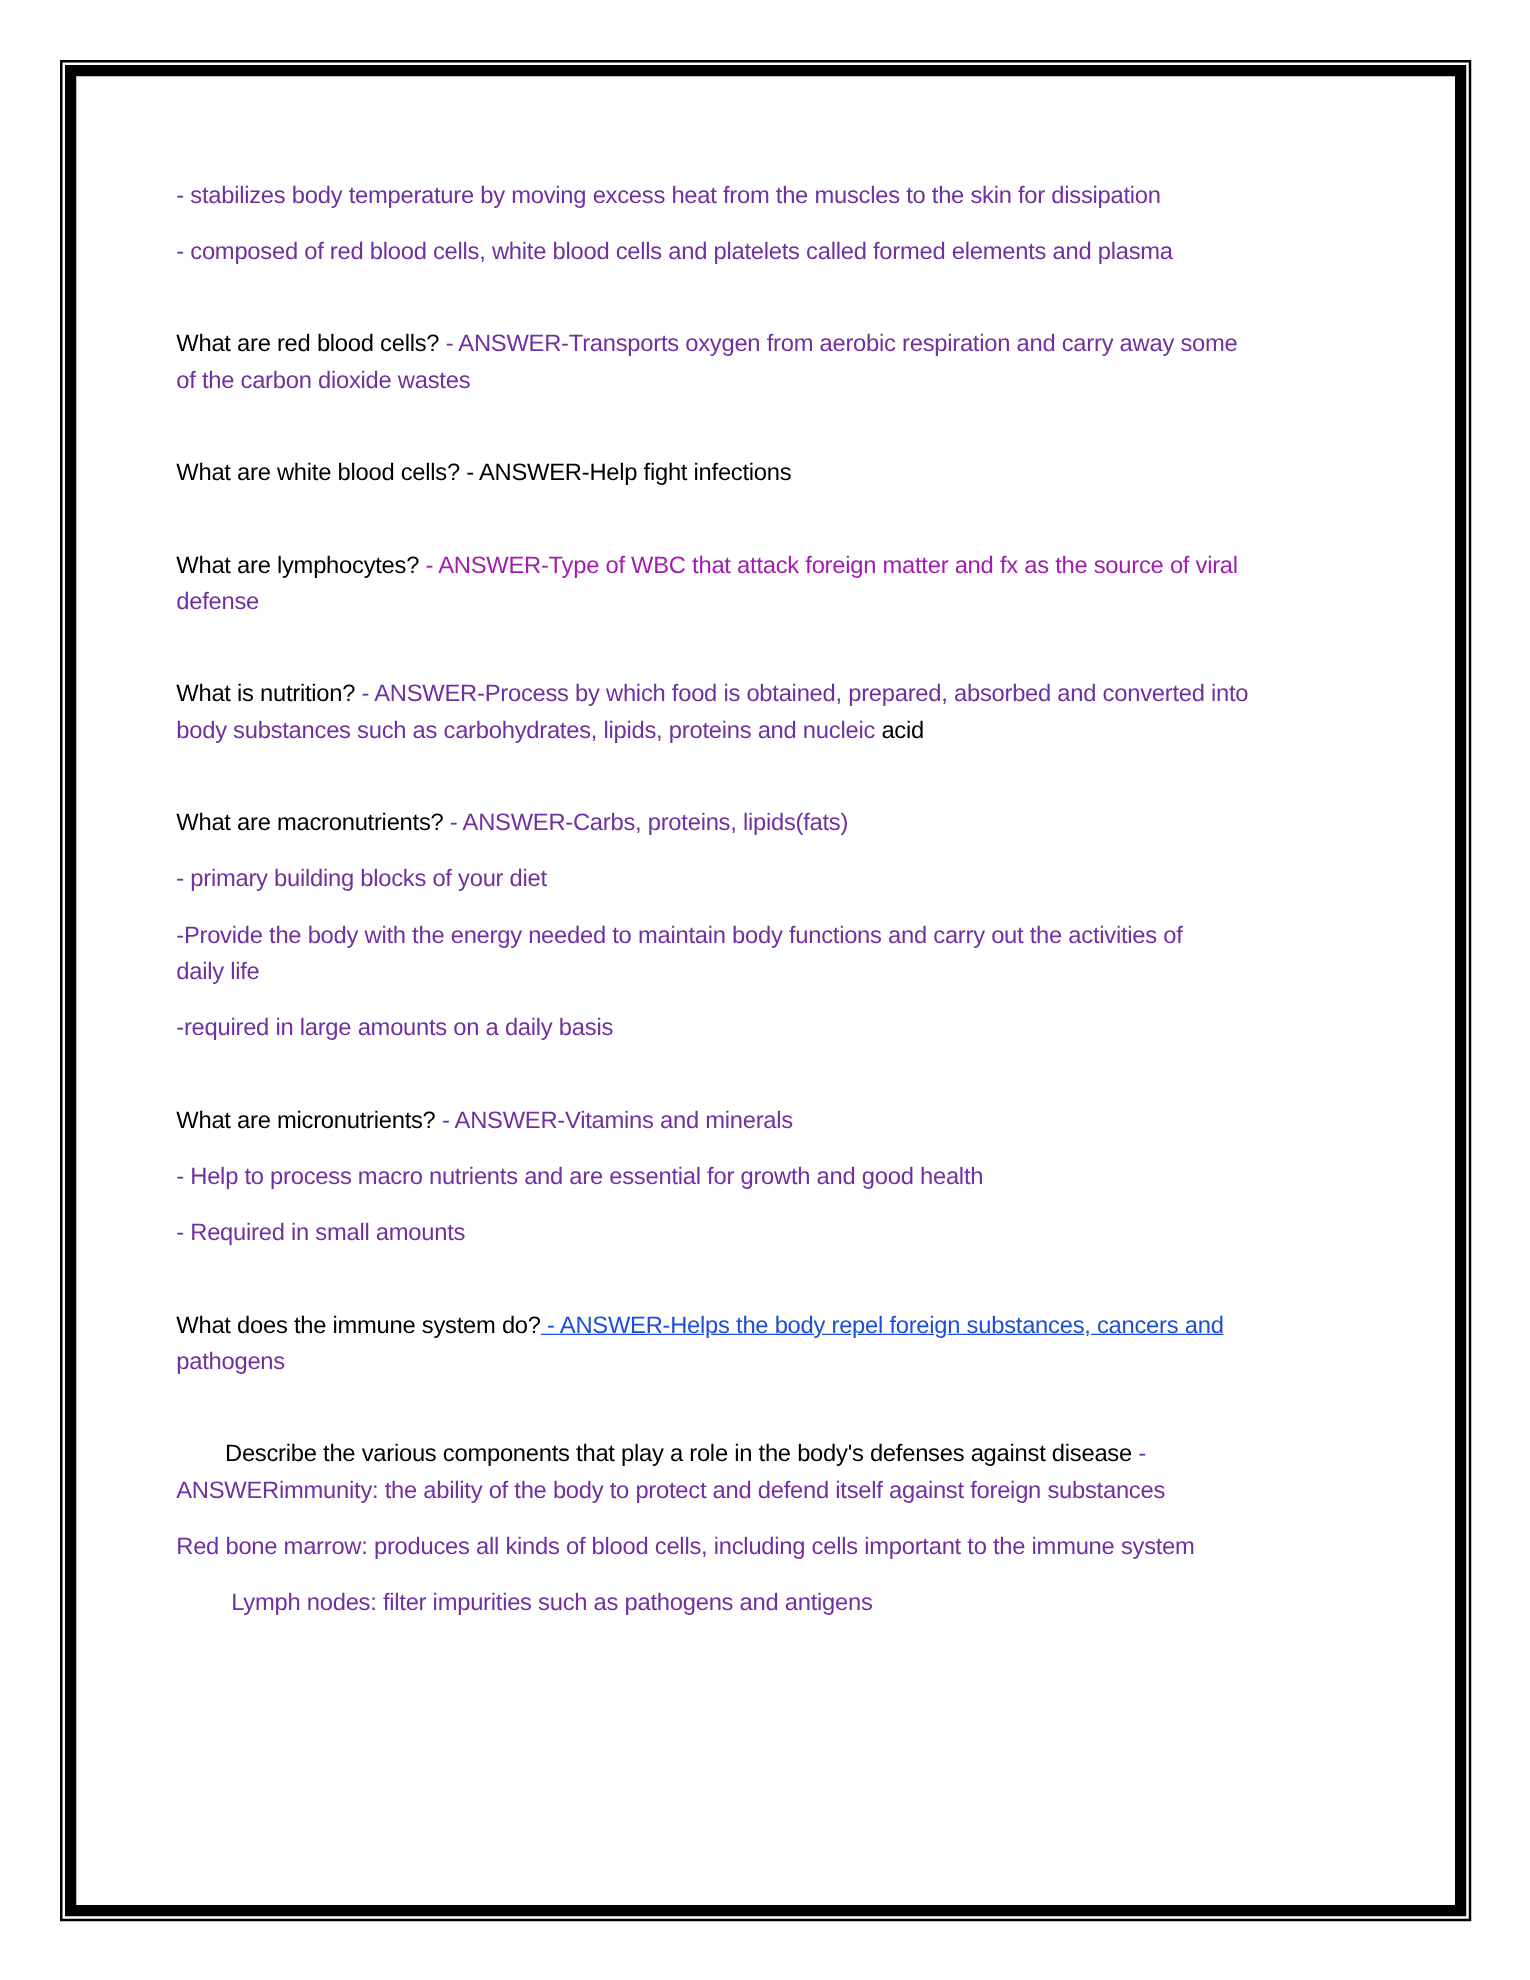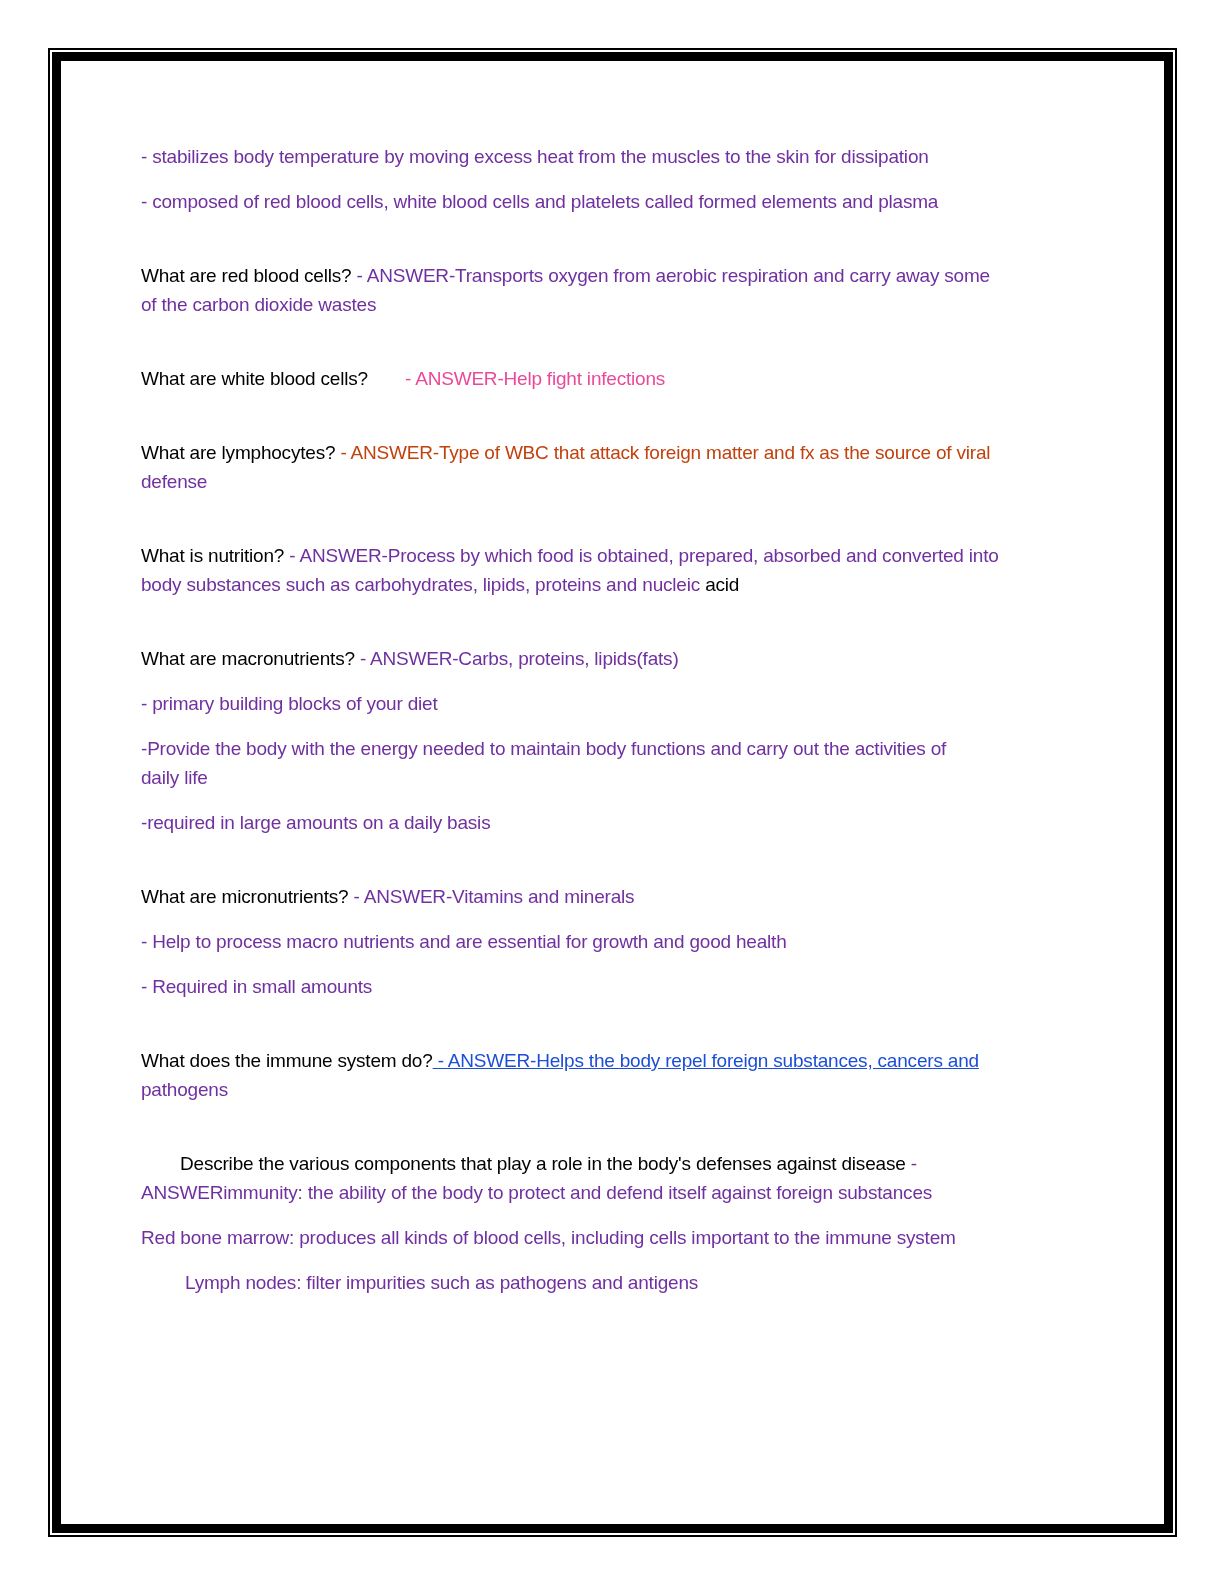--- a/index.html
+++ b/index.html
@@ -65,26 +65,26 @@
           </div>
         </div>
         <div class="section">
           <div class="para">
             <div class="line"><span class="run question" style="color: rgb(0, 0, 0);">What are red blood cells?</span><span class="run answer" style="color: rgb(112, 48, 160);"> - ANSWER-Transports oxygen from aerobic respiration and carry away some</span></div>
             <div class="line"><span class="run answer" style="color: rgb(112, 48, 160);">of the carbon dioxide wastes</span></div>
           </div>
         </div>
         <div class="section">
           <div class="para">
-            <div class="line"><span class="run question" style="color: rgb(0, 0, 0);">What are white blood cells?</span><span class="run answer" style="color: #ec4899; margin-left: 32px;"> - ANSWER-Help fight infections</span></div>
+            <div class="line"><span class="run question" style="color: rgb(0, 0, 0);">What are white blood cells?</span><span class="run answer" style="color: #000000;"> - ANSWER-Help fight infections</span></div>
           </div>
         </div>
         <div class="section">
           <div class="para">
-            <div class="line"><span class="run question" style="color: rgb(0, 0, 0);">What are lymphocytes?</span><span class="run answer" style="color: #c2410c;"> - ANSWER-Type of WBC that attack foreign matter and fx as the source of viral</span></div>
+            <div class="line"><span class="run question" style="color: rgb(0, 0, 0);">What are lymphocytes?</span><span class="run answer" style="color: #a21caf;"> - ANSWER-Type of WBC that attack foreign matter and fx as the source of viral</span></div>
             <div class="line"><span class="run answer" style="color: rgb(112, 48, 160); margin-top: 10px;">defense</span></div>
           </div>
         </div>
         <div class="section">
           <div class="para">
             <div class="line"><span class="run question" style="color: rgb(0, 0, 0);">What is nutrition?</span><span class="run answer" style="color: rgb(112, 48, 160);"> - ANSWER-Process by which food is obtained, prepared, absorbed and converted into</span></div>
             <div class="line"><span class="run answer" style="color: rgb(112, 48, 160);">body substances such as carbohydrates, lipids, proteins and nucleic </span><span class="run question" style="color: rgb(0, 0, 0);">acid</span></div>
           </div>
         </div>
         <div class="section">

